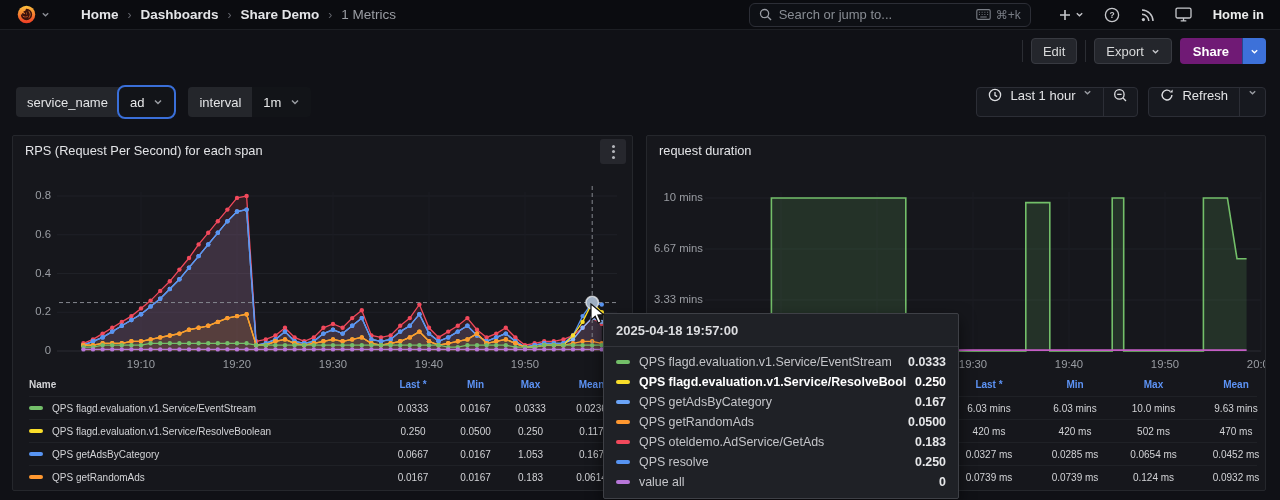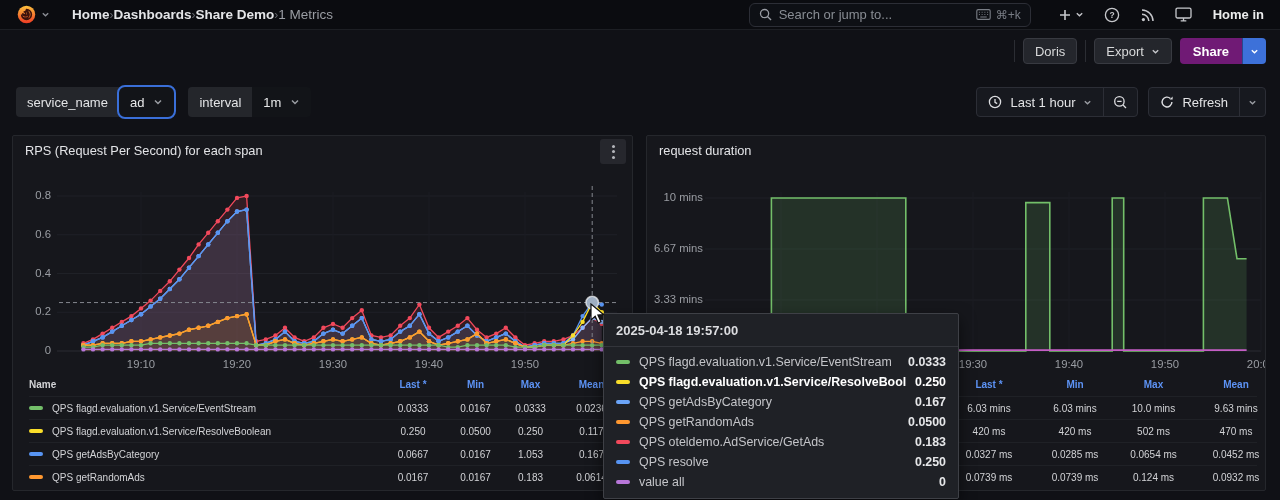--- a/index.html
+++ b/index.html
@@ -4,21 +4,21 @@
 <style>
   *{margin:0;padding:0;box-sizing:border-box}
   html,body{width:1280px;height:500px;overflow:hidden}
   body{background:#101116;font-family:"Liberation Sans","DejaVu Sans",sans-serif;color:#d8d9da;position:relative;font-size:13px}
   .abs{position:absolute}
   svg{display:block}
 
   
   .topnav{position:absolute;left:0;top:0;width:1280px;height:30px;background:#0b0c10;border-bottom:1px solid #1d1f24;display:flex;align-items:center;padding:0 16px;gap:6px;z-index:10}
   .logo-wrap{display:flex;align-items:center;gap:4px}
-  .crumbs{display:flex;align-items:flex-end;margin-left:16px}
+  .crumbs{display:flex;align-items:flex-end;gap:9px;margin-left:25px}
   .crumb{color:#e4e5e8;font-weight:600;font-size:13.5px;cursor:pointer}
   .crumb.current{color:#9a9da3;font-weight:500}
   .crumb-sep{color:#63656c;font-size:12px}
   .searchbox{margin-left:auto;margin-right:14px;width:282px;height:24px;background:#0e1015;border:1px solid #2c2e36;border-radius:6px;display:flex;align-items:center;padding:0 9px;gap:7px}
   .searchbox .ph{color:#898d94;font-size:13px;flex:1}
   .kbd-hint{display:flex;align-items:center;gap:5px;color:#797d85;font-size:12px}
   .nav-ico{width:30px;height:24px;display:flex;align-items:center;justify-content:center;color:#c6c7cb;cursor:pointer}
   .signin{color:#eceded;font-weight:700;font-size:13px;margin-left:8px;cursor:pointer;white-space:nowrap}
 
   
@@ -29,21 +29,21 @@
   .btn-share-caret{background:#3d71d9;border:none;border-left:1px solid rgba(0,0,0,.35);height:26px;width:24px;border-radius:0 4px 4px 0;display:flex;align-items:center;justify-content:center;cursor:pointer}
 
   
   .controls{position:absolute;left:0;top:72px;width:1280px;height:60px;display:flex;align-items:center;padding:0 14px 0 16px}
   .var-group{display:flex;align-items:center;margin-right:14px}
   .var-label{height:30px;display:flex;align-items:center;background:#24262b;color:#e3e4e6;padding:0 11px;border-radius:4px 0 0 4px;font-size:13px}
   .var-value{height:30px;display:flex;align-items:center;gap:9px;background:#121418;color:#e8e9ea;padding:0 11px;border-radius:0 4px 4px 0;font-size:13px;font-weight:500;cursor:pointer}
   .var-value.focused{outline:2px solid #3a6fd8;border-radius:6px;z-index:2}
   .right-controls{margin-left:auto;display:flex;align-items:center;gap:10px}
   .picker{height:30px;display:flex;align-items:center;background:#17191f;border:1px solid #2c2e36;border-radius:4px;color:#e3e4e6}
-  .picker .seg{display:flex;align-items:center;gap:8px;padding:0 11px;height:100%;cursor:pointer;font-weight:500}
+  .picker .seg{display:flex;gap:8px;padding:0 11px;height:100%;cursor:pointer;font-weight:500}
   .picker .seg-divider{width:1px;height:100%;background:#2c2e36}
 
   
   .panel{position:absolute;top:135px;height:356px;background:#16171c;border:1px solid #25272c;border-radius:2px;overflow:hidden}
   .panel-left{left:12px;width:621px}
   .panel-right{left:646px;width:620px}
   .panel-title{position:absolute;left:12px;top:7px;font-size:12.8px;font-weight:500;color:#e3e4e7;cursor:pointer}
   .kebab{position:absolute;right:6px;top:3px;width:26px;height:25px;background:#26272d;border-radius:3px;display:flex;flex-direction:column;align-items:center;justify-content:center;gap:2.5px;cursor:pointer}
   .kebab i{width:3px;height:3px;border-radius:50%;background:#b3b5ba}
   .ytick{position:absolute;width:60px;text-align:right;font-size:11.3px;color:#9a9da3}
@@ -143,21 +143,21 @@
     <svg width="17" height="15" viewBox="0 0 18 16">
         <rect x="1" y="1.2" width="16" height="10.5" rx="1.6" stroke="#c6c7cb" stroke-width="1.4" fill="none"></rect>
         <path d="M6 14.8h6M9 11.7v3" stroke="#c6c7cb" stroke-width="1.4"></path>
       </svg>
   </div>
   <span class="signin">Home in</span>
 </div>
 
 <div class="toolbar">
   <div class="tb-divider"></div>
-  <button class="btn">Doris</button>
+  <button class="btn">Edit</button>
   <div class="tb-divider"></div>
   <button class="btn">
     <span>Export</span>
     <svg width="9" height="9" viewBox="0 0 10 10">
         <path d="M2 3.5 L5 6.5 L8 3.5" stroke="#c6c7cb" stroke-width="1.5" fill="none"></path>
       </svg>
   </button>
   <div style="display:flex">
     <button class="btn btn-share">Share</button>
     <div class="btn-share-caret">

